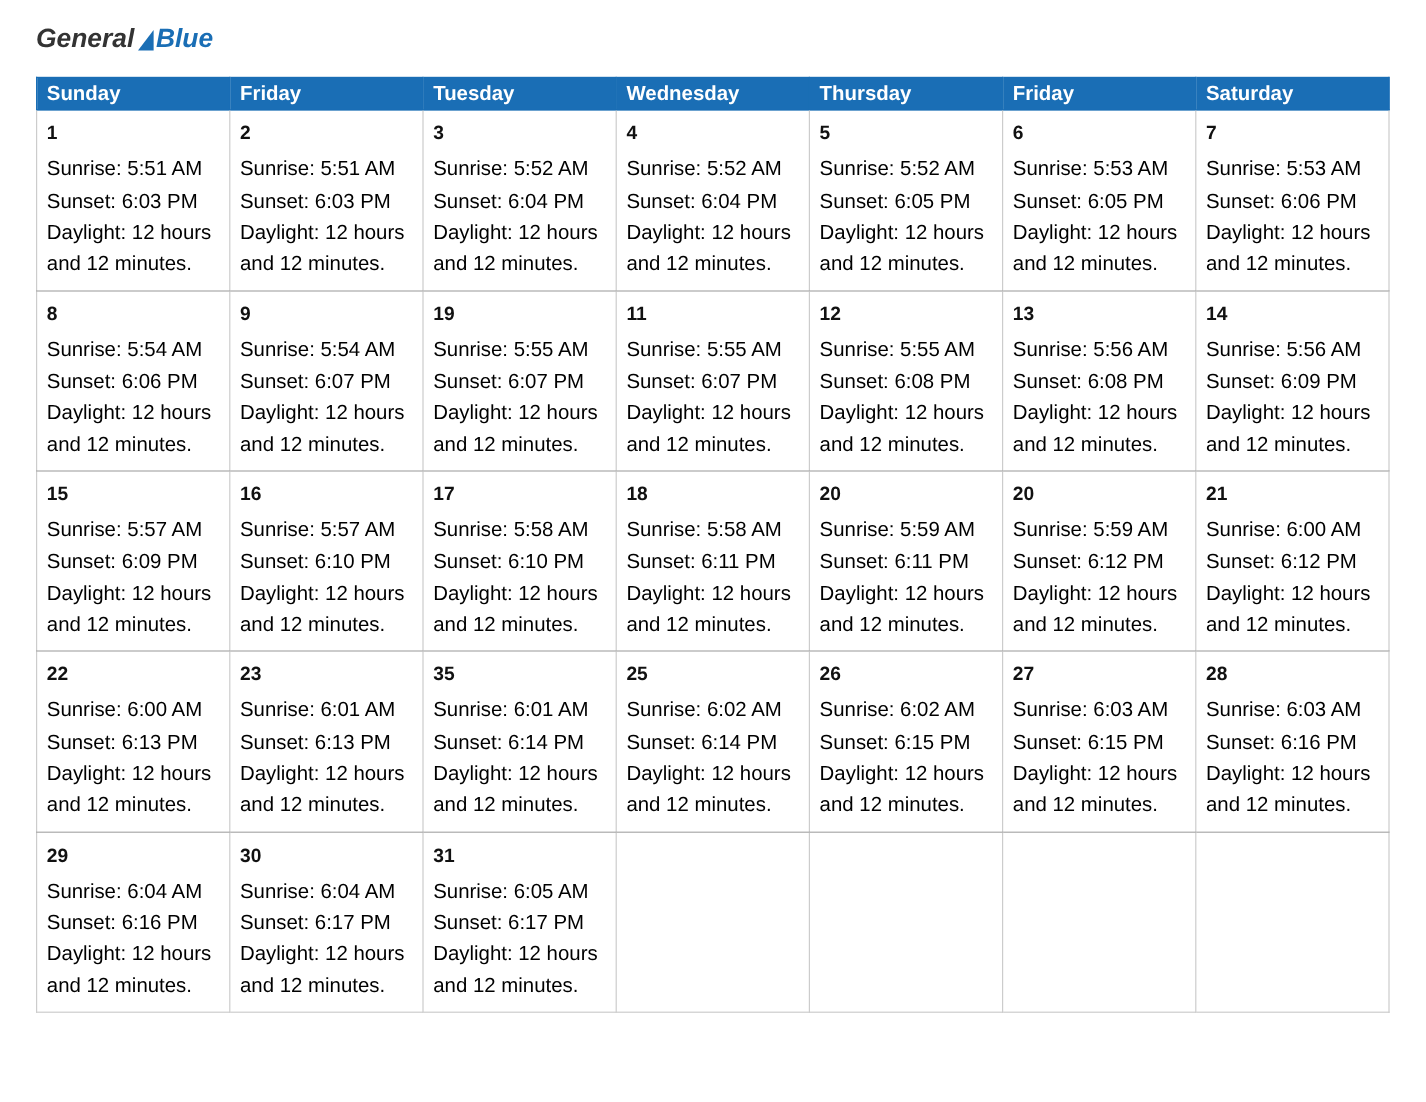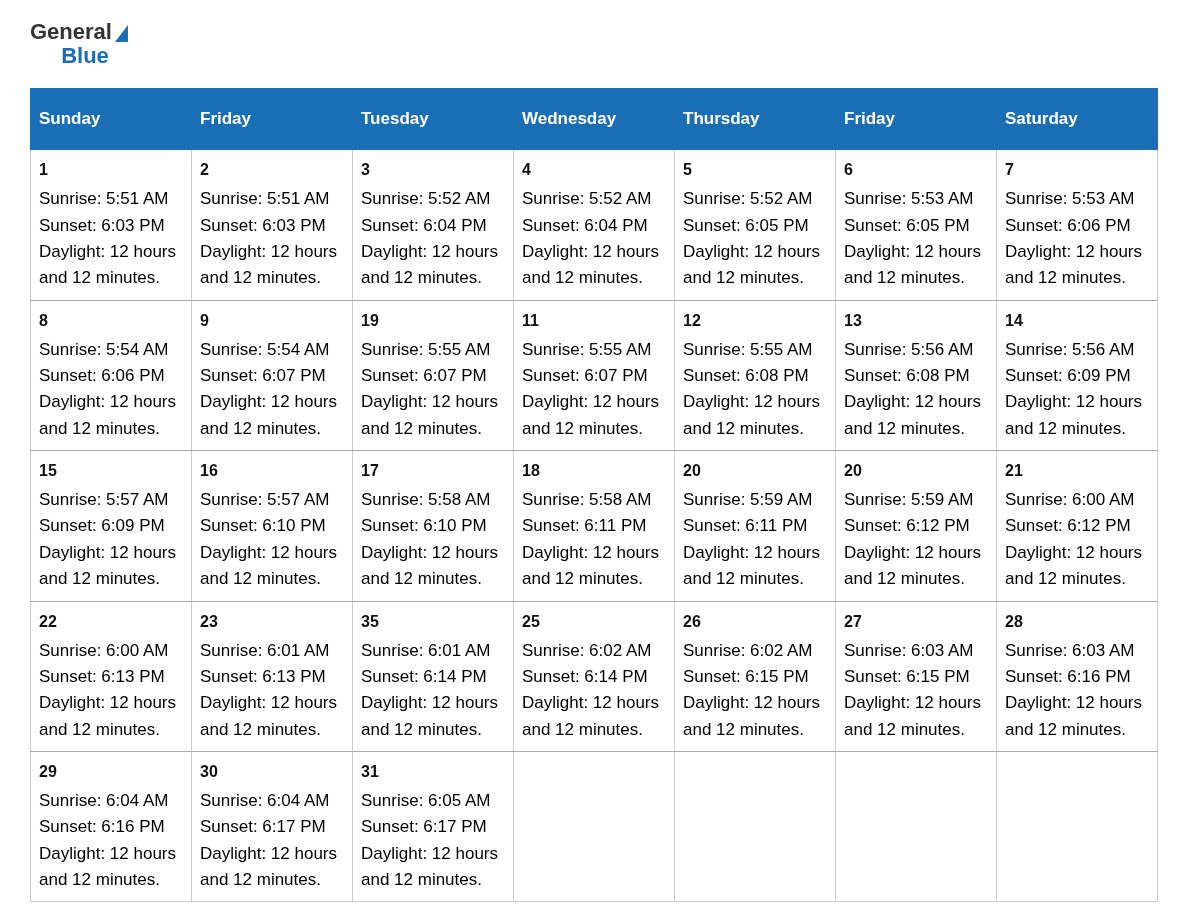--- a/index.html
+++ b/index.html
@@ -48,21 +48,21 @@
     table {
       width: 100%;
       border-collapse: collapse;
       table-layout: fixed;
     }
     thead tr th {
       background-color: #1a6eb5;
       color: #fff;
       font-size: 17px;
       font-weight: bold;
-      padding: 20px 8px;
+      padding: 3px 8px;
       text-align: left;
       border: 1px solid #1a6eb5;
     }
     tbody tr td {
       vertical-align: top;
       padding: 8px 8px;
       border: 1px solid #ccc;
       font-size: 13px;
       color: #333;
       line-height: 1.5;
@@ -85,28 +85,28 @@
     }
     tbody tr td.empty {
       background: #fff;
     }
   </style>
 </head>
 <body>
 
 <div class="header-row">
   <div class="logo">
-    <div style="display:flex; flex-direction:column; line-height:1.1;">
+    <div style="display:flex; line-height:1.1;font-style:italic;">
       <span style="display:flex; align-items:center;">
         <span class="logo-text-general">General</span>
         <div style="display:flex; align-items:flex-start; margin-left:3px; margin-top:2px;">
           <div style="width:0;height:0;border-left:13px solid transparent;border-right:0px solid transparent;border-bottom:17px solid #1a6eb5;"></div>
         </div>
       </span>
-      <span class="logo-text-blue" style="margin-left: 12px; text-align: center;">Blue</span>
+      <span class="logo-text-blue" style="margin-left: 2px; text-align: center;">Blue</span>
     </div>
   </div>
   <div class="title-section">
   </div>
 </div>
 
 <table>
   <thead>
     <tr>
     <th>Sunday</th>

